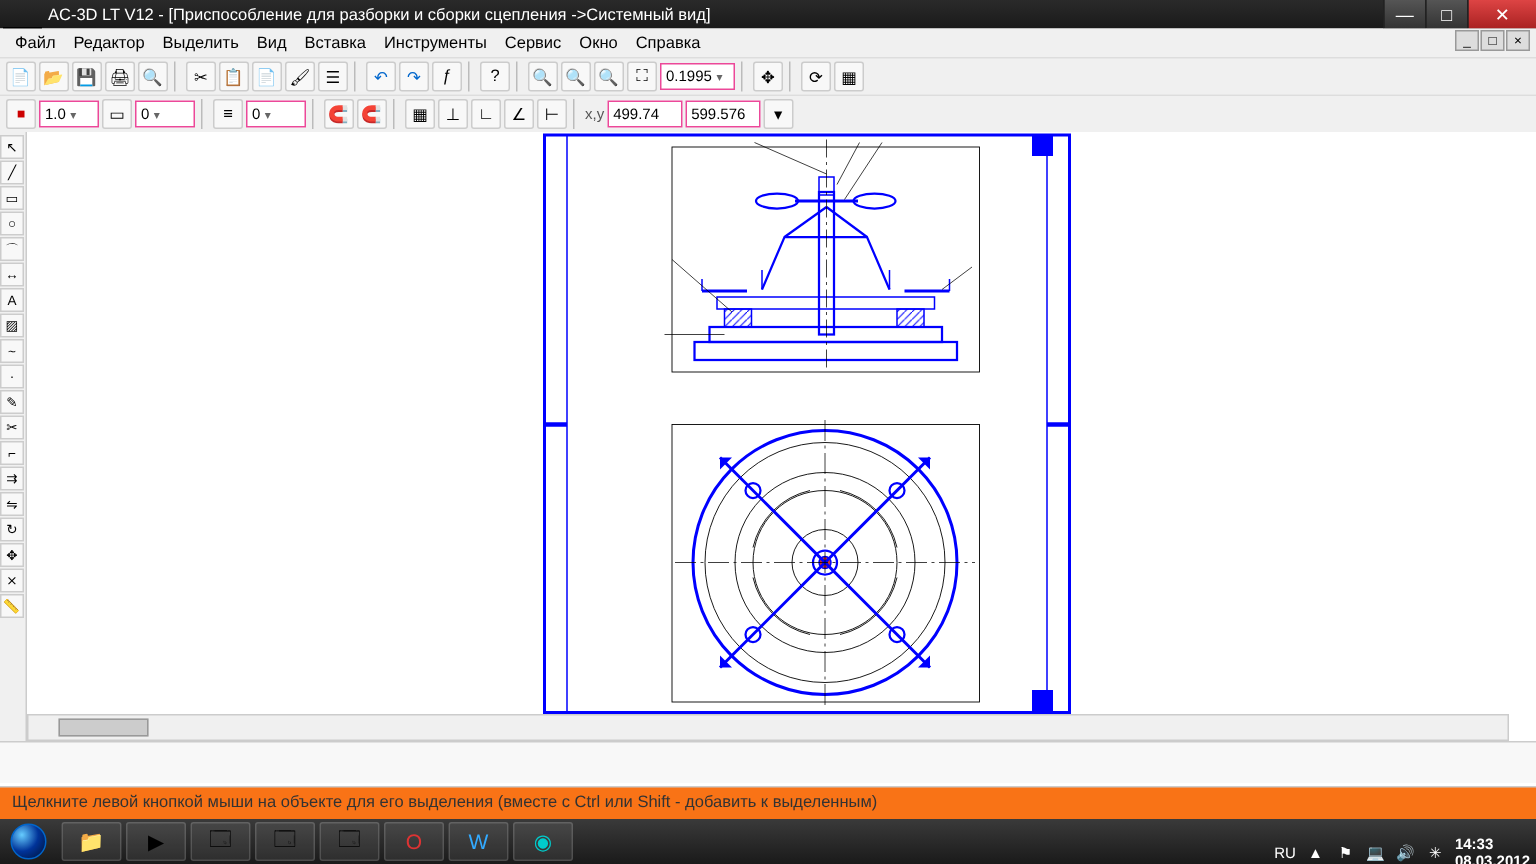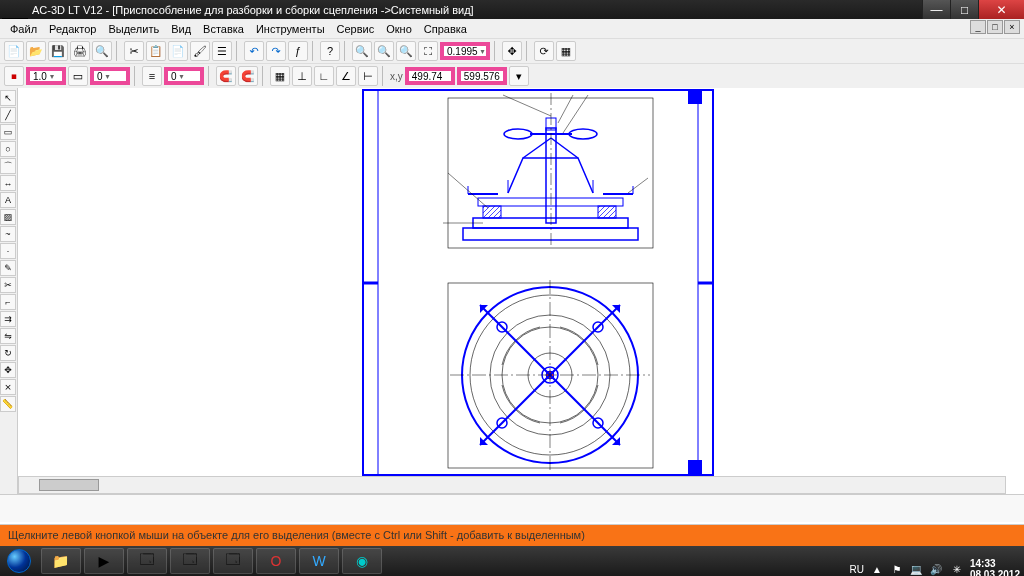--- a/index.html
+++ b/index.html
@@ -16,21 +16,21 @@
 
 .menubar { height:19px; background:#f0f0f0; display:flex; align-items:center; padding-left:4px; position:relative; }
 .menubar .it { padding:2px 6px; font-size:11px; }
 .mdi { position:absolute; right:4px; top:1px; display:flex; gap:1px; }
 .mdi span { width:16px; height:14px; background:#ddd; border:1px solid #999; display:flex; align-items:center; justify-content:center; font-size:9px; }
 
 
 .toolbar { height:25px; background:#f0f0f0; border-top:1px solid #ddd; display:flex; align-items:center; padding:0 4px; gap:2px; }
 .tbtn { width:20px; height:20px; background:#f8f8f8; border:1px solid #ccc; border-radius:2px; display:flex; align-items:center; justify-content:center; font-size:11px; }
 .tsep { width:4px; height:20px; border-left:1px solid #bbb; margin:0 2px; }
-.tinput { height:18px; border:4px solid #ec4899; background:#fff; font-size:10px; padding:0 3px; display:flex; align-items:center; }
+.tinput { height:18px; border:1px solid #ec4899; background:#fff; font-size:10px; padding:0 3px; display:flex; align-items:center; }
 .tinput.w40 { width:40px;text-align:center; }
 .tinput.w50 { width:50px; }
 .tinput.dd::after { content:"▾"; margin-left:3px; color:#666; font-size:8px; }
 
 
 .leftbox { position:absolute; left:0; top:88px; width:18px; bottom:54px; background:#f0f0f0; border-right:1px solid #ccc; display:flex; flex-direction:column; gap:1px; padding-top:2px; }
 .leftbox .lb { width:16px; height:16px; border:1px solid #ccc; background:#f8f8f8; font-size:9px; display:flex; align-items:center; justify-content:center; }
 
 
 .canvas { position:absolute; left:18px; right:0; top:88px; bottom:100px; background:#fff; }

